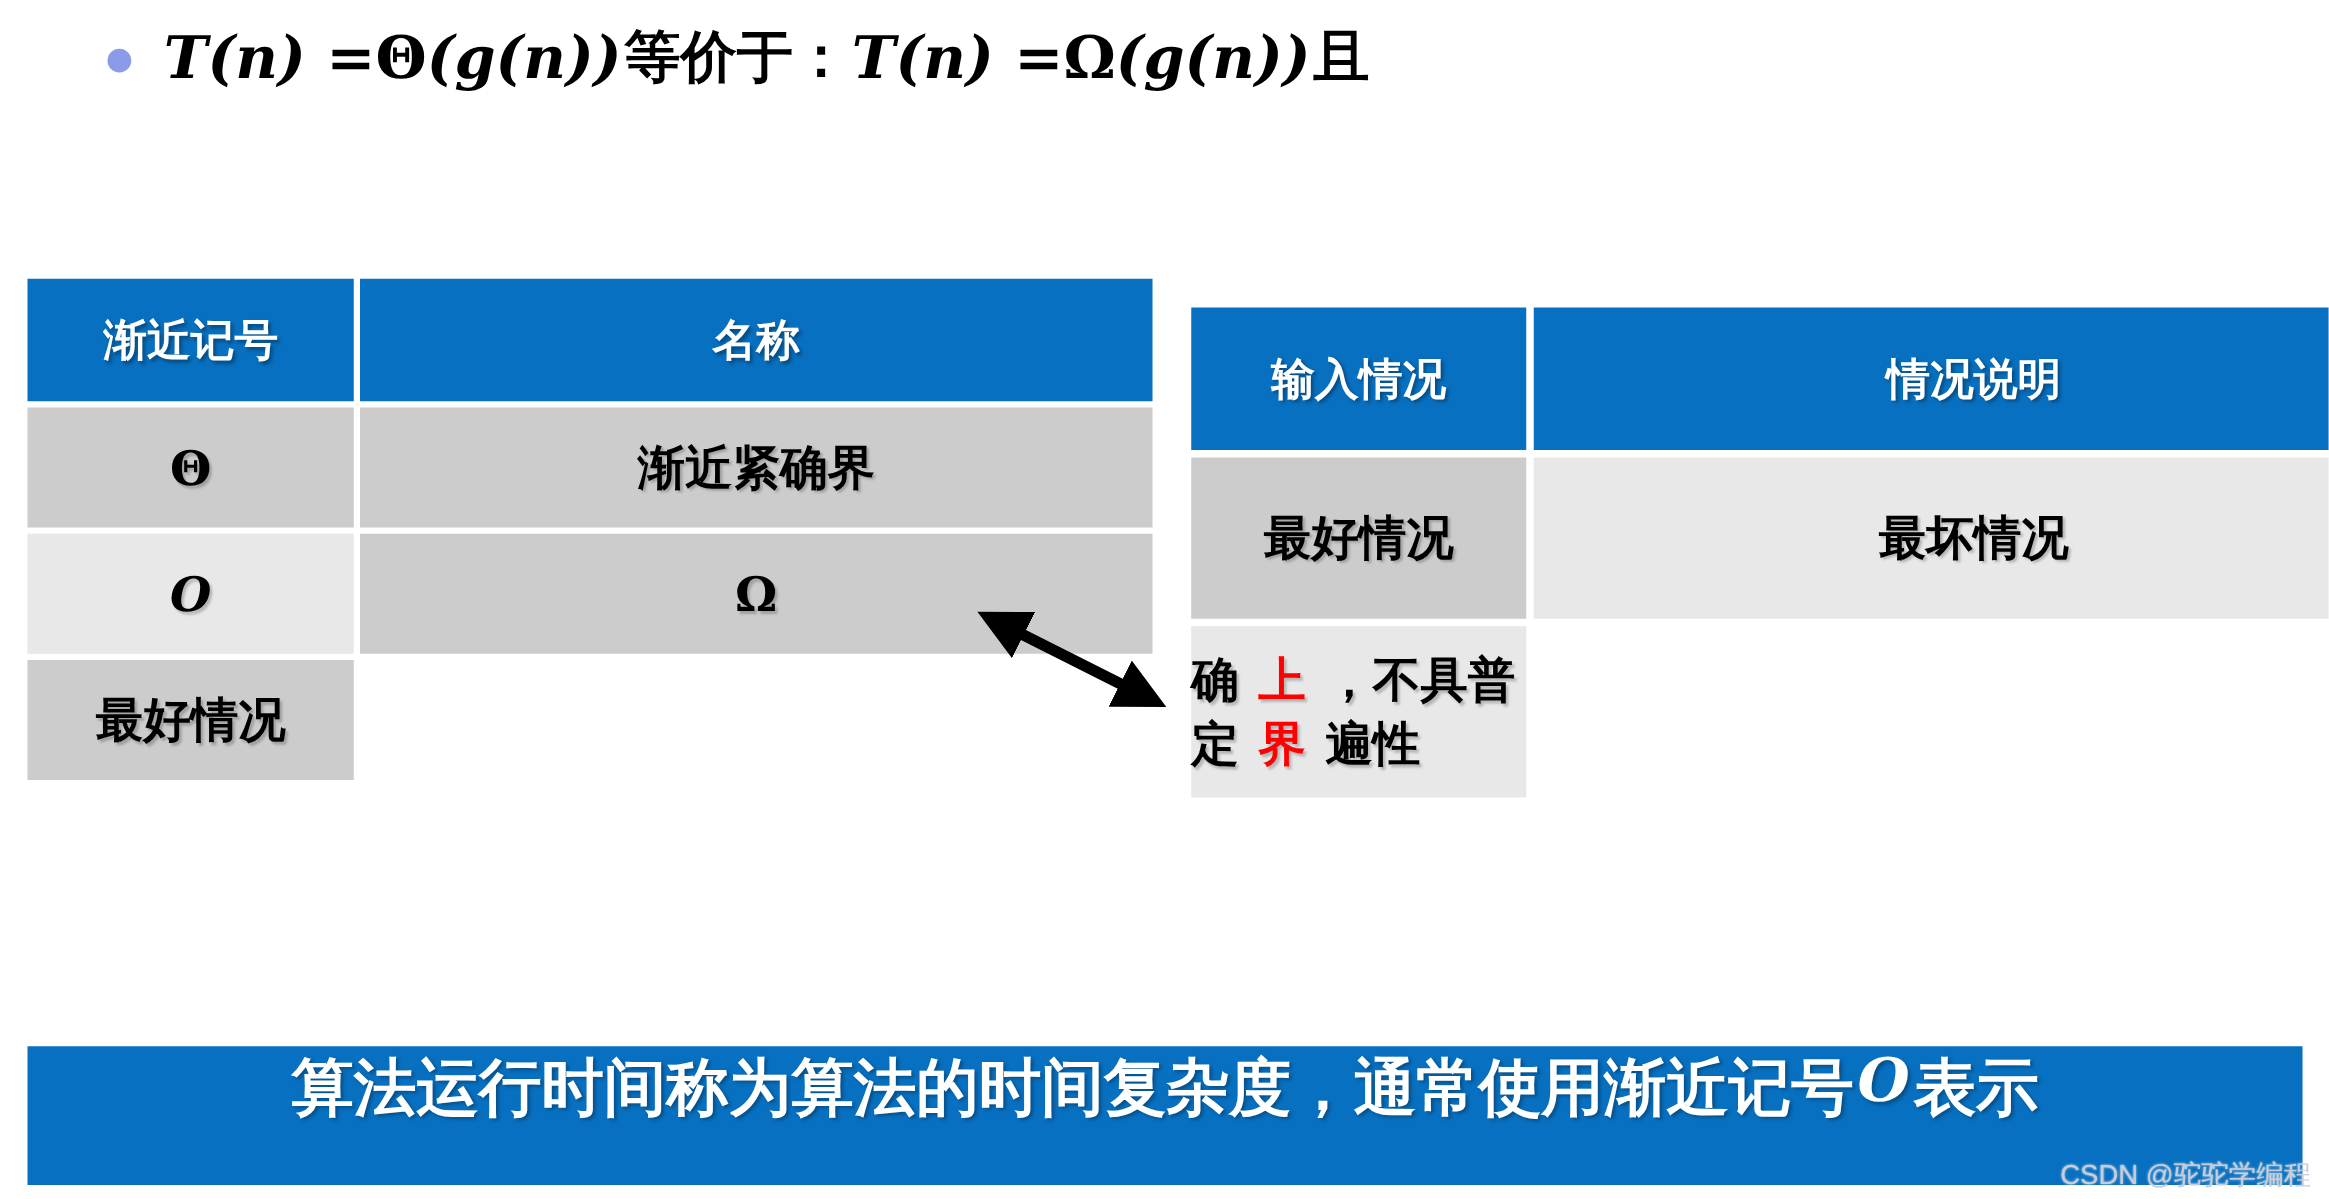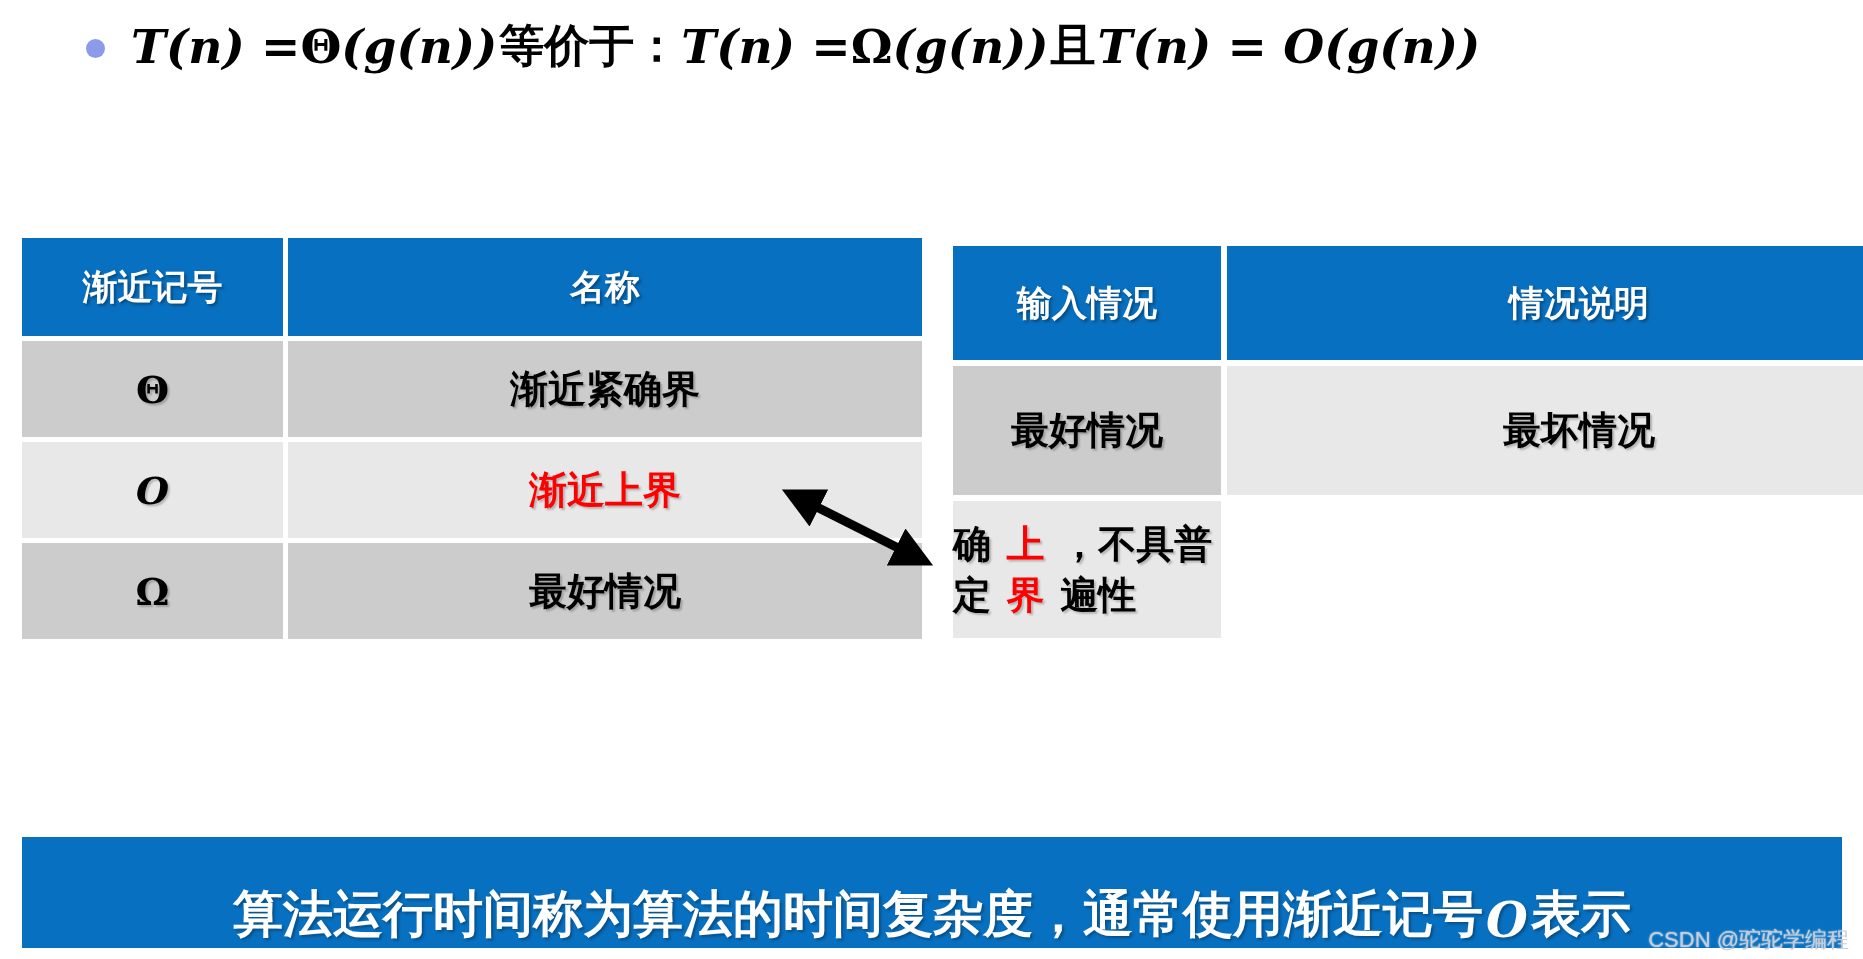--- a/index.html
+++ b/index.html
@@ -36,37 +36,37 @@
     background:#0870C0;color:#ffffff;font-size:35px;
     text-shadow:2px 2px 3px rgba(0,0,0,0.35);
   }
   .dark{background:#cccccc;}
   .light{background:#e8e8e8;}
   .cell.body{font-size:38px;}
   .sym{font-size:42px;font-family:"DejaVu Serif", serif;}
   .sym.it{font-style:italic;}
   .red{color:#ff0000;}
   #notation-table{
-    left:22px;top:238px;width:900px;
+    left:22px;top:223px;width:900px;
     grid-template-columns:261px auto;
     grid-template-rows:98px 96px 96px 96px;
     gap:5px;
   }
   #case-table{
     left:953px;top:246px;width:978px;
     grid-template-columns:268px auto;
     grid-template-rows:114px 129px 137px;
     gap:6px;
   }
   
   #arrow{position:absolute;left:765px;top:468px;width:185px;height:115px;}
   
   .banner{
     position:absolute;left:22px;top:837px;width:1820px;height:111px;
-    background:#0870C0;display:flex;align-items:flex-end;justify-content:center;
+    background:#0870C0;display:flex;align-items:flex-start;justify-content:center;
     color:#ffffff;white-space:nowrap;
   }
   .banner .cjk{
     font-family:"Liberation Sans", sans-serif;font-weight:bold;font-size:50px;
     text-shadow:2px 2px 3px rgba(0,0,0,0.3);
   }
   .banner .mi{
     font-family:"DejaVu Serif", serif;font-style:italic;font-weight:bold;font-size:48px;
     padding:0 3px;text-shadow:2px 2px 3px rgba(0,0,0,0.3);
   }
@@ -85,32 +85,30 @@
   <span class="bullet"></span>
   <div class="formula">
     <span class="mi">T(n) = </span>
     <span class="mu">Θ</span>
     <span class="mi">(g(n))</span>
     <span class="cjk">等价于： </span>
     <span class="mi">T(n) = </span>
     <span class="mu">Ω</span>
     <span class="mi">(g(n))</span>
     <span class="cjk">且</span>
-    <span class="mi">T(n) = O(g(n))</span>
   </div>
 
   <div class="tbl" id="notation-table">
     <div class="cell th">渐近记号</div>
     <div class="cell th">名称</div>
 
     <div class="cell body sym dark">Θ</div>
     <div class="cell body dark">渐近紧确界</div>
 
     <div class="cell body sym it light">O</div>
-    <div class="cell body light red">渐近上界</div>
 
     <div class="cell body sym dark">Ω</div>
     <div class="cell body dark">最好情况</div>
   </div>
 
   <svg id="arrow" viewBox="0 0 185 115" xmlns="http://www.w3.org/2000/svg">
     <defs>
       <marker id="ah" viewBox="0 0 10 10" refX="7" refY="5" markerWidth="4.6" markerHeight="4.6" orient="auto-start-reverse">
         <path d="M0,0 L10,5 L0,10 z" fill="#000"></path>
       </marker>

